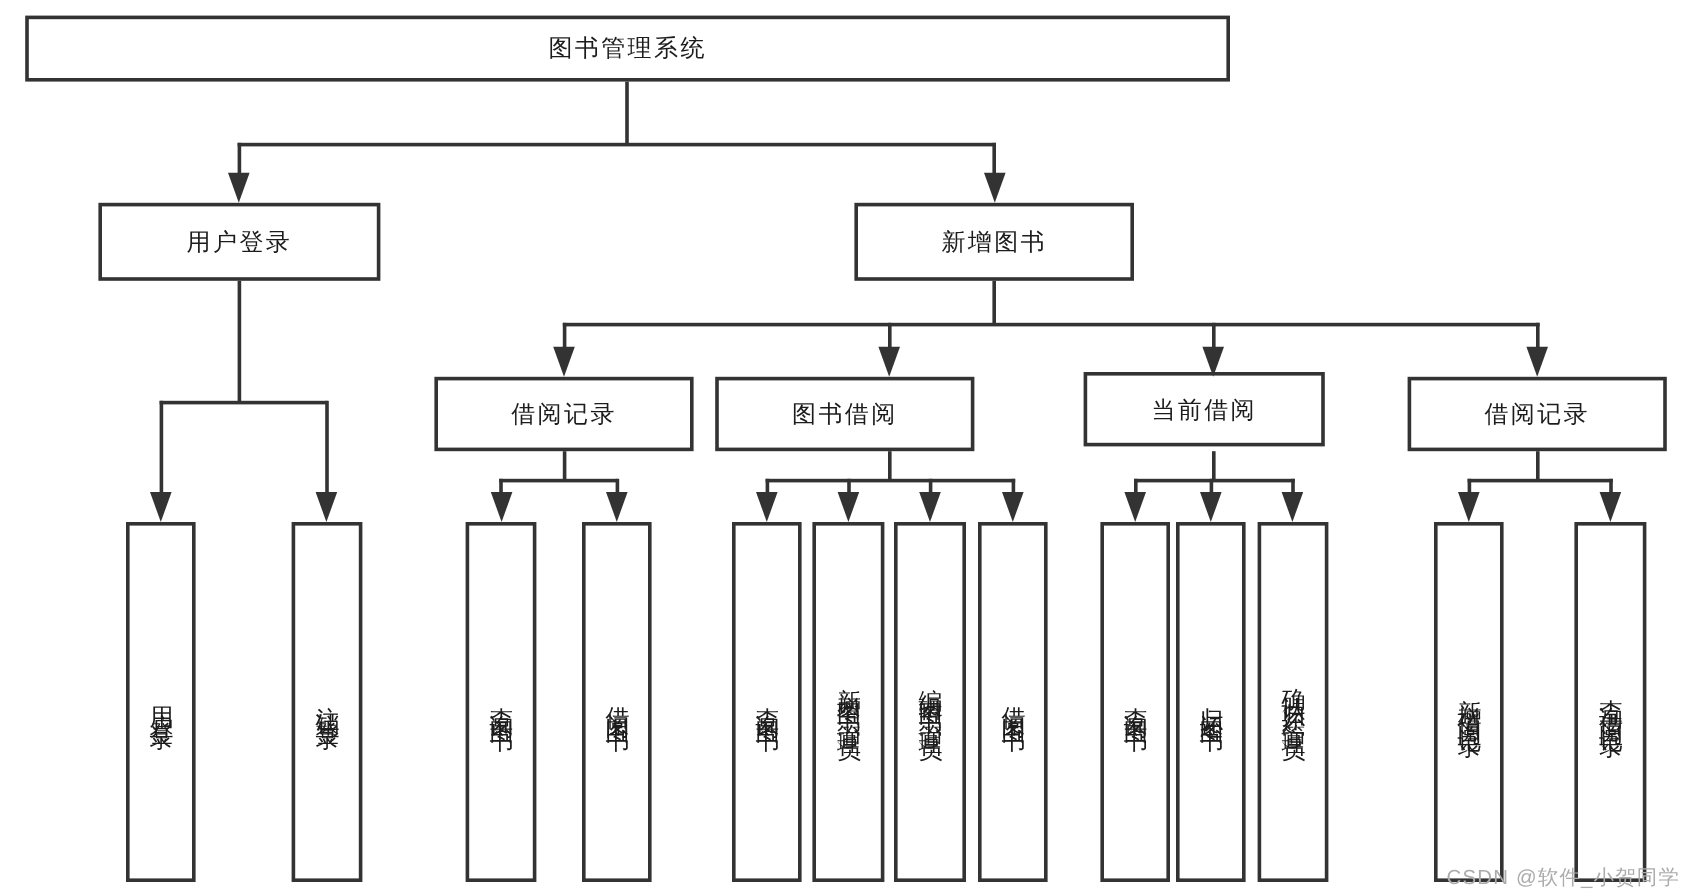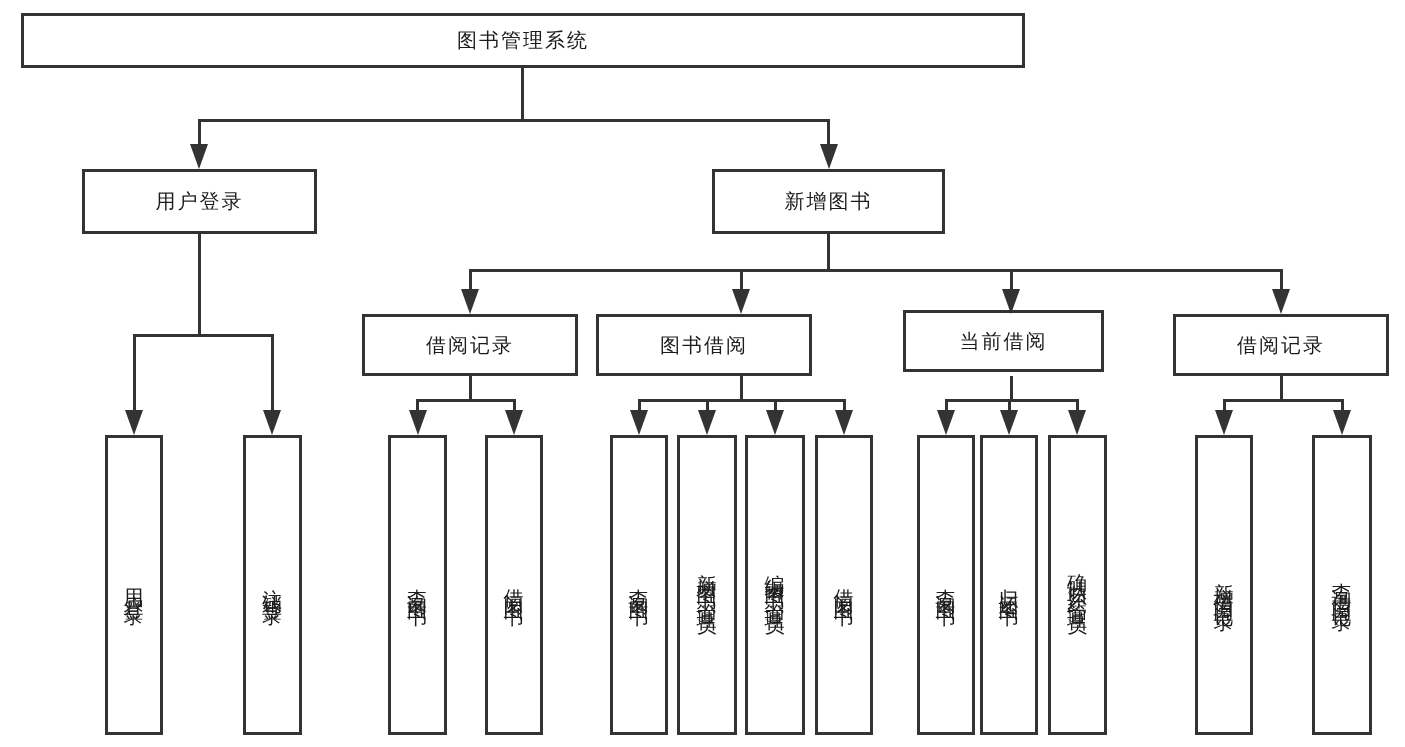--- a/index.html
+++ b/index.html
@@ -167,14 +167,15 @@
   <div class="arrow" style="left:1000px;top:410px"></div>
   <div class="arrow" style="left:1068px;top:410px"></div>
 
   <div class="vline" style="left:1280px;top:376px;height:25px"></div>
   <div class="hline" style="left:1223px;top:399px;width:121px"></div>
   <div class="vline" style="left:1223px;top:399px;height:14px"></div>
   <div class="vline" style="left:1341px;top:399px;height:14px"></div>
   <div class="arrow" style="left:1215px;top:410px"></div>
   <div class="arrow" style="left:1333px;top:410px"></div>
 
+  <div class="watermark">CSDN @软件_小贺同学</div>
 
 </div>
 
 </body></html>

